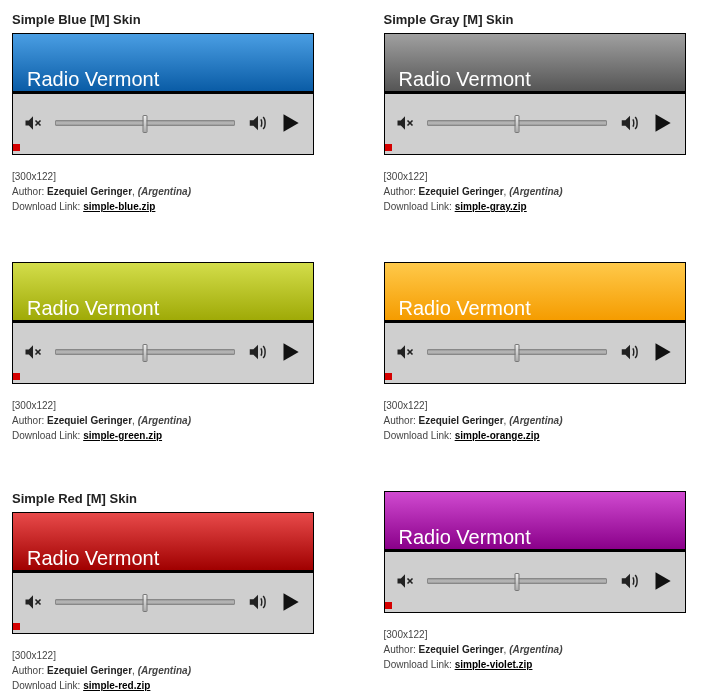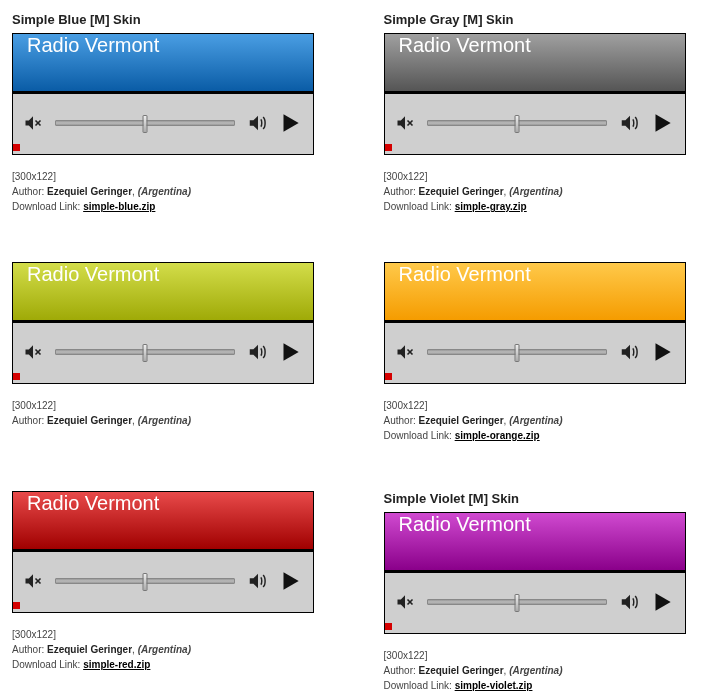--- a/index.html
+++ b/index.html
@@ -30,21 +30,21 @@
     width: 302px;
     height: 122px;
     border: 1px solid #000;
     background: #cfcfcf;
     position: relative;
   }
   .player-header {
     height: 60px;
     border-bottom: 3px solid #000;
     display: flex;
-    align-items: flex-start;
+    align-items: flex-end;
     padding-left: 14px;
     color: #fff;
     font-size: 20px;
   }
   .player-controls {
     height: 57px;
     background: #cfcfcf;
     display: flex;
     align-items: center;
     padding: 0 10px;
@@ -220,20 +220,23 @@
             </svg>
           </span>
         <div class="red-notch"></div>
       </div>
     </div>
     <div class="meta">
       <div>[300x122]</div>
       <div>
         <span class="dim">Author: </span><span class="author-name">Ezequiel Geringer</span><span>, </span><span class="country">(Argentina)</span>
       </div>
+      <div>
+        <span>Download Link: </span><a href="#">simple-green.zip</a>
+      </div>
     </div>
   </div>
     <div class="skin-block">
     <div class="player">
       <div class="player-header g-orange">
         <span>Radio Vermont</span>
       </div>
       <div class="player-controls">
         <span class="icon">
             <svg width="20" height="20" viewBox="0 0 24 24" fill="#222">
@@ -264,20 +267,21 @@
       <div>[300x122]</div>
       <div>
         <span class="dim">Author: </span><span class="author-name">Ezequiel Geringer</span><span>, </span><span class="country">(Argentina)</span>
       </div>
       <div>
         <span>Download Link: </span><a href="#">simple-orange.zip</a>
       </div>
     </div>
   </div>
     <div class="skin-block">
+    <div class="skin-title">Simple Red [M] Skin</div>
     <div class="player">
       <div class="player-header g-red">
         <span>Radio Vermont</span>
       </div>
       <div class="player-controls">
         <span class="icon">
             <svg width="20" height="20" viewBox="0 0 24 24" fill="#222">
               <path d="M3 9v6h4l5 5V4L7 9H3z"></path>
               <line x1="15" y1="9" x2="21" y2="15" stroke="#222" stroke-width="2"></line>
               <line x1="21" y1="9" x2="15" y2="15" stroke="#222" stroke-width="2"></line>
@@ -305,21 +309,20 @@
       <div>[300x122]</div>
       <div>
         <span class="dim">Author: </span><span class="author-name">Ezequiel Geringer</span><span>, </span><span class="country">(Argentina)</span>
       </div>
       <div>
         <span>Download Link: </span><a href="#">simple-red.zip</a>
       </div>
     </div>
   </div>
     <div class="skin-block">
-    <div class="skin-title">Simple Violet [M] Skin</div>
     <div class="player">
       <div class="player-header g-violet">
         <span>Radio Vermont</span>
       </div>
       <div class="player-controls">
         <span class="icon">
             <svg width="20" height="20" viewBox="0 0 24 24" fill="#222">
               <path d="M3 9v6h4l5 5V4L7 9H3z"></path>
               <line x1="15" y1="9" x2="21" y2="15" stroke="#222" stroke-width="2"></line>
               <line x1="21" y1="9" x2="15" y2="15" stroke="#222" stroke-width="2"></line>

